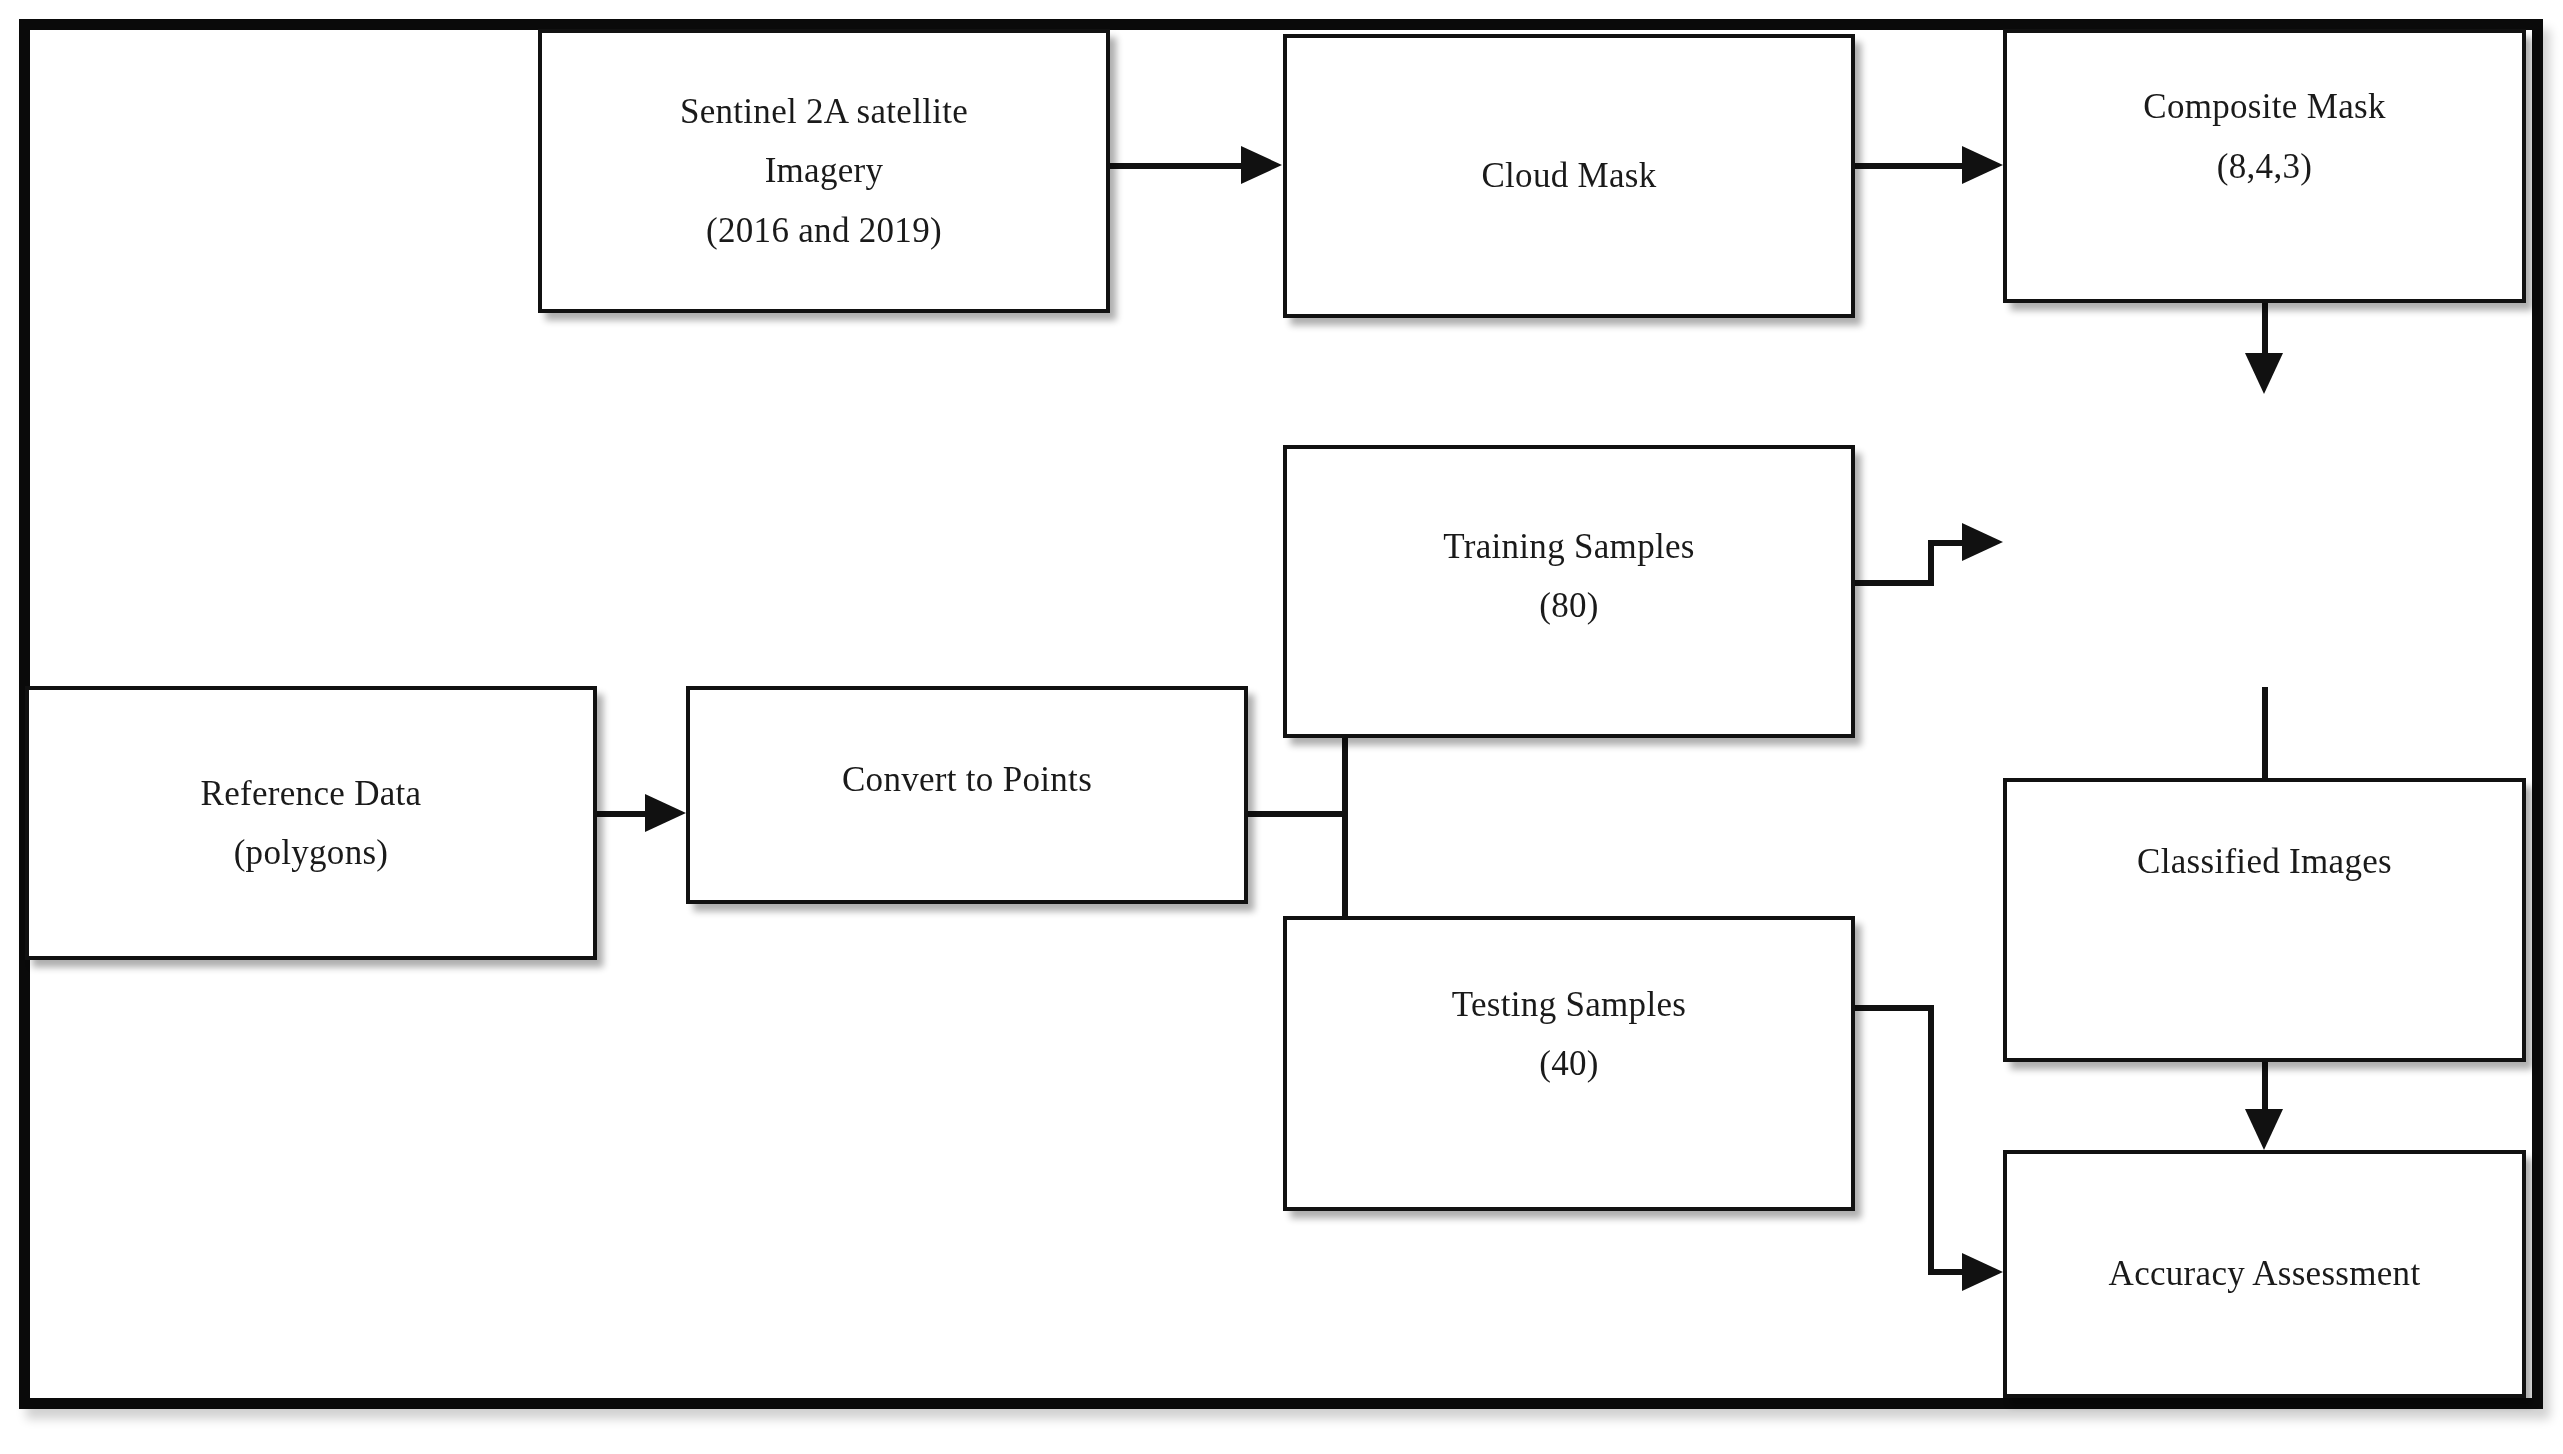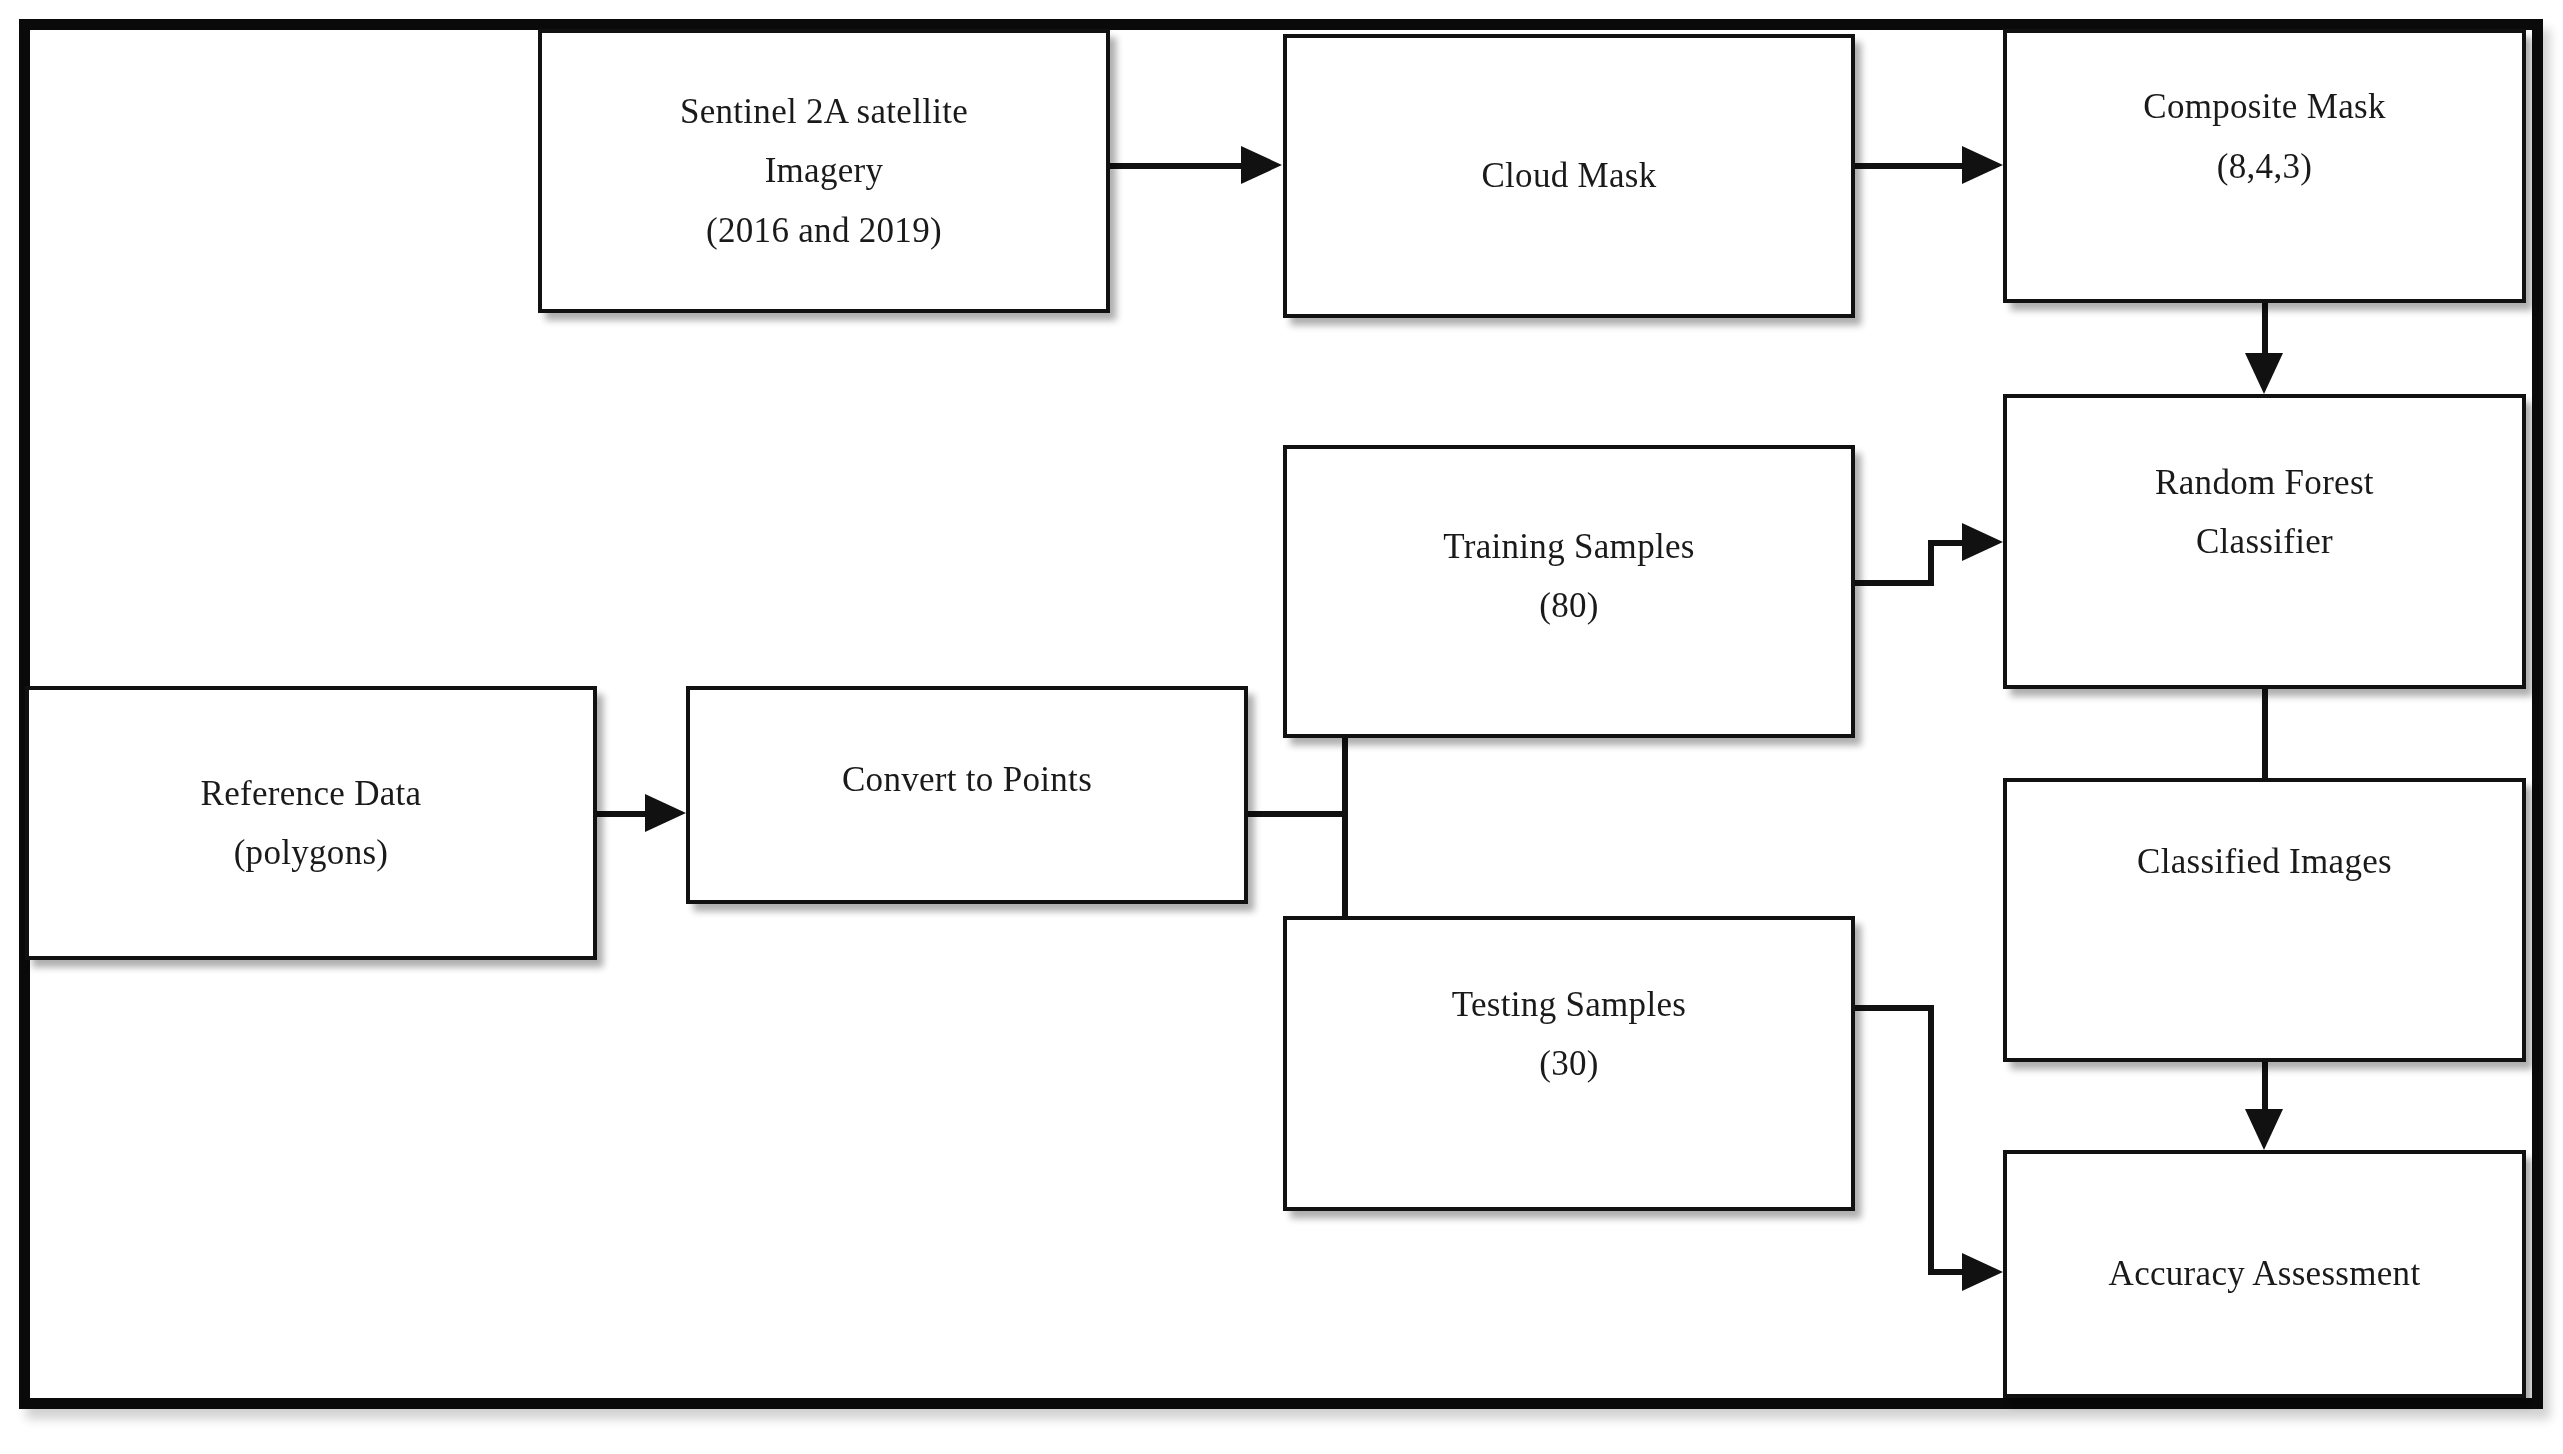--- a/index.html
+++ b/index.html
@@ -114,42 +114,38 @@
 
   <div class="box" style="left:1283px; top:34px; width:572px; height:284px;">
     <span class="box-label">Cloud Mask</span>
   </div>
 
   <div class="box bias-md" style="left:2003px; top:29px; width:523px; height:274px;">
     <span class="box-label">Composite Mask
 (8,4,3)</span>
   </div>
 
-  <div class="box bias-md" style="left:2003px; top:394px; width:523px; height:295px;">
-    <span class="box-label">Random Forest
-Classifier</span>
-  </div>
 
   <div class="box bias-sm" style="left:1283px; top:445px; width:572px; height:293px;">
     <span class="box-label">Training Samples
 (80)</span>
   </div>
 
   <div class="box" style="left:25px; top:686px; width:572px; height:274px;">
     <span class="box-label">Reference Data
 (polygons)</span>
   </div>
 
   <div class="box bias-sm" style="left:686px; top:686px; width:562px; height:218px;">
     <span class="box-label">Convert to Points</span>
   </div>
 
   <div class="box bias-md" style="left:1283px; top:916px; width:572px; height:295px;">
     <span class="box-label">Testing Samples
-(30)</span>
+(40)</span>
   </div>
 
   <div class="box" style="left:2003px; top:1150px; width:523px; height:248px;">
     <span class="box-label">Accuracy Assessment</span>
   </div>
 
   <div class="box bias-lg" style="left:2003px; top:778px; width:523px; height:284px;">
     <span class="box-label">Classified Images</span>
   </div>
 

